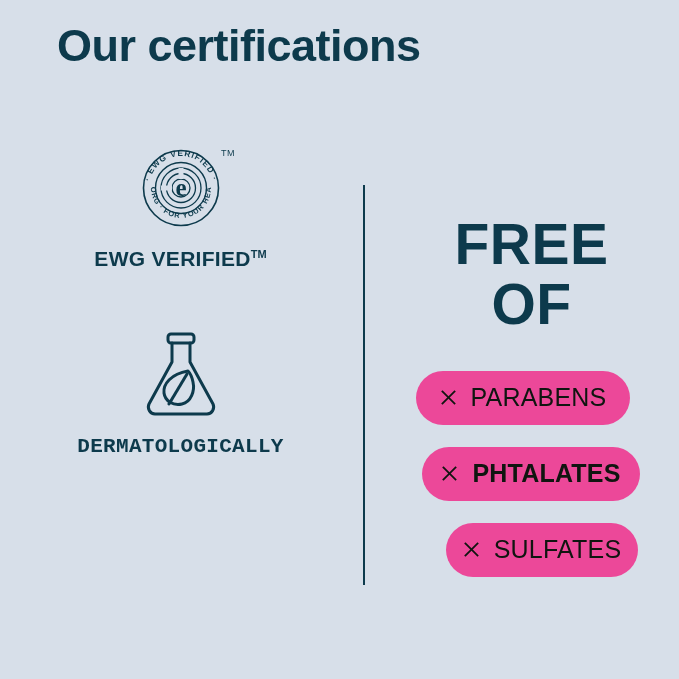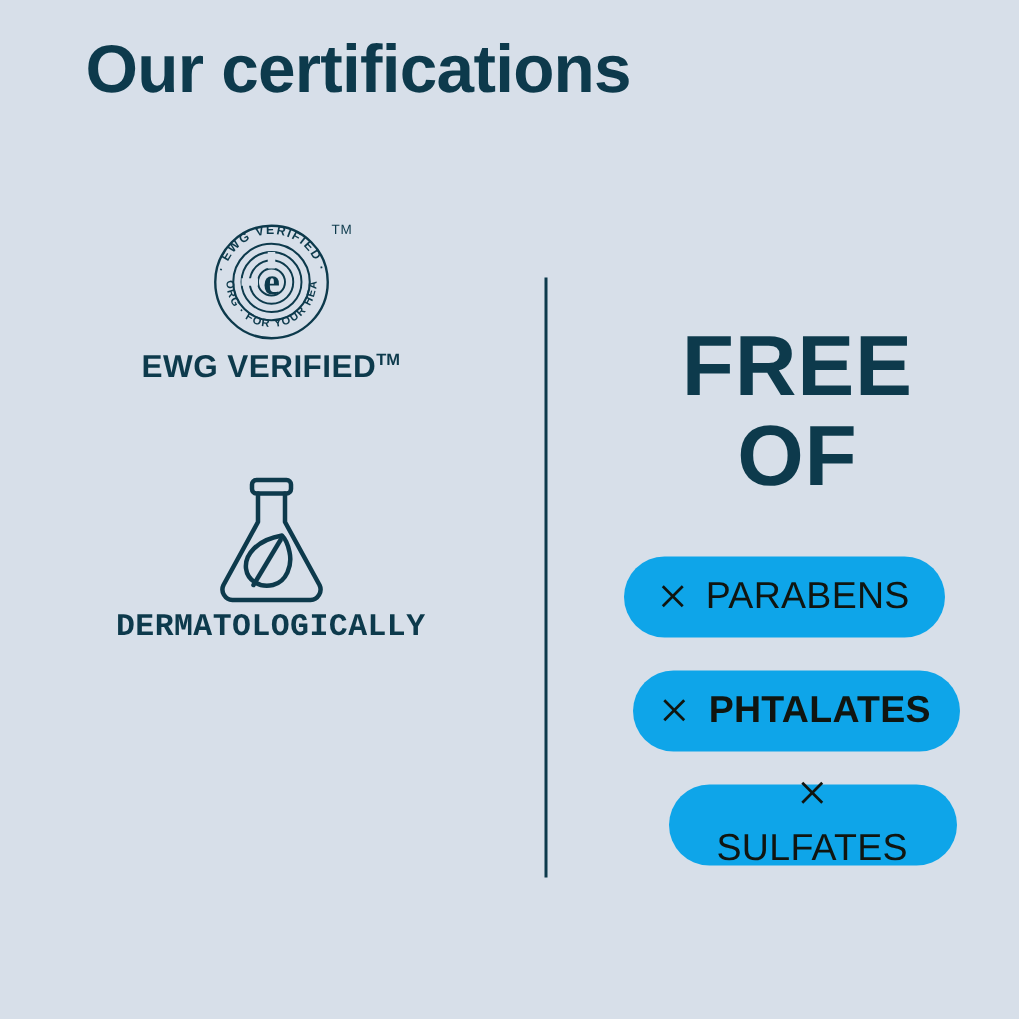--- a/index.html
+++ b/index.html
@@ -50,20 +50,21 @@
   .cert-item-ewg  { margin-top: 2px; }
   .cert-item-derm { margin-top: 56px; font-family: Liberation Mono, monospace; }
   .cert-item-vegan{ margin-top: 50px; }
 
   .cert-graphic {
     display: flex;
     align-items: center;
     justify-content: center;
   }
   .cert-label {
+    margin-top: 14px;
     font-size: 21px;
     font-weight: bold;
     letter-spacing: 0.3px;
     color: #0d3a4c;
     text-align: center;
     line-height: 1.22;
   }
   .cert-label .tm {
     font-size: 11px;
     vertical-align: super;
@@ -98,37 +99,37 @@
   }
   .free-heading .l2 { display: block; }
 
   .pill-list {
     margin-top: 36px;
     display: flex;
     flex-direction: column;
     align-items: center;
   }
   .pill {
-    background: #0ea5e9;
+    background: #ec4899;
     border-radius: 999px;
     height: 54px;
     display: flex;
     align-items: center;
     justify-content: center;
     gap: 13px;
     color: #101510;
     font-size: 25px;
     letter-spacing: 0.2px;
     white-space: nowrap;
     box-sizing: border-box;
   }
   .pill + .pill { margin-top: 22px; }
   .pill-0 { width: 214px; margin-right: 18px; }
   .pill-1 { width: 218px; margin-right: 2px; font-weight: bold; }
-  .pill-2 { width: 192px; margin-left: 20px; flex-direction: column; }
+  .pill-2 { width: 192px; margin-left: 20px; }
 
   .x-icon {
     width: 19px;
     height: 19px;
     flex: 0 0 auto;
     display: block;
   }
   .x-icon line { stroke: #101510; stroke-width: 1.9; }
 </style>
 </head>

